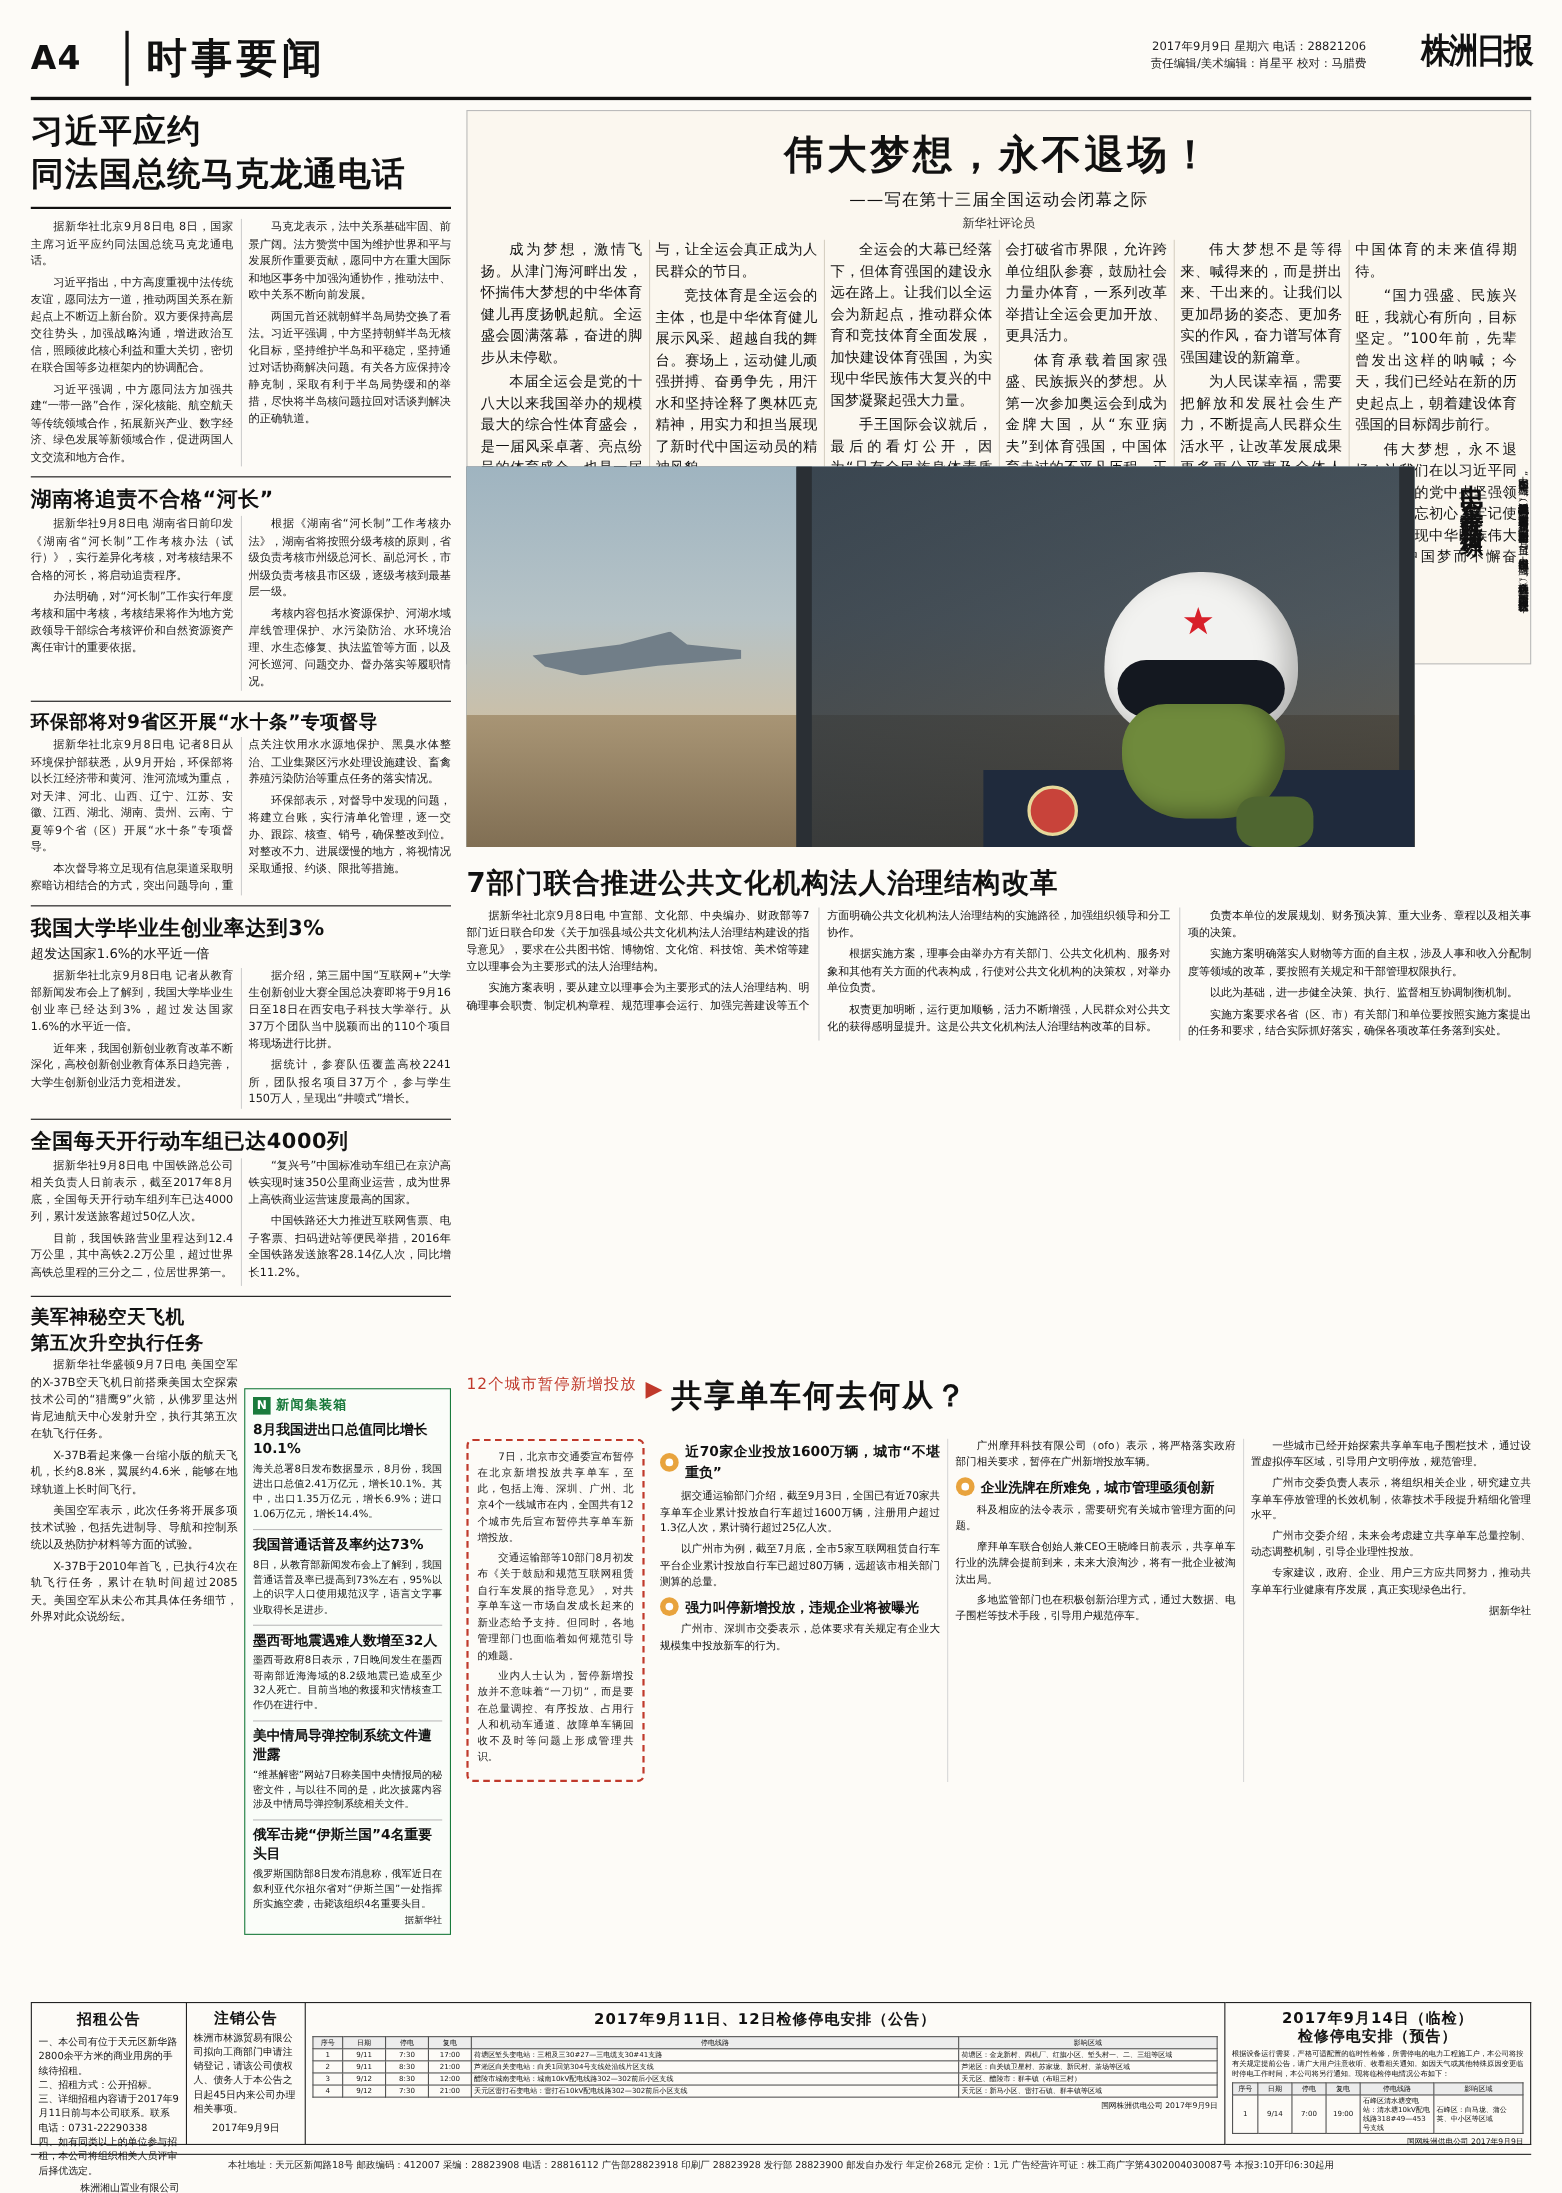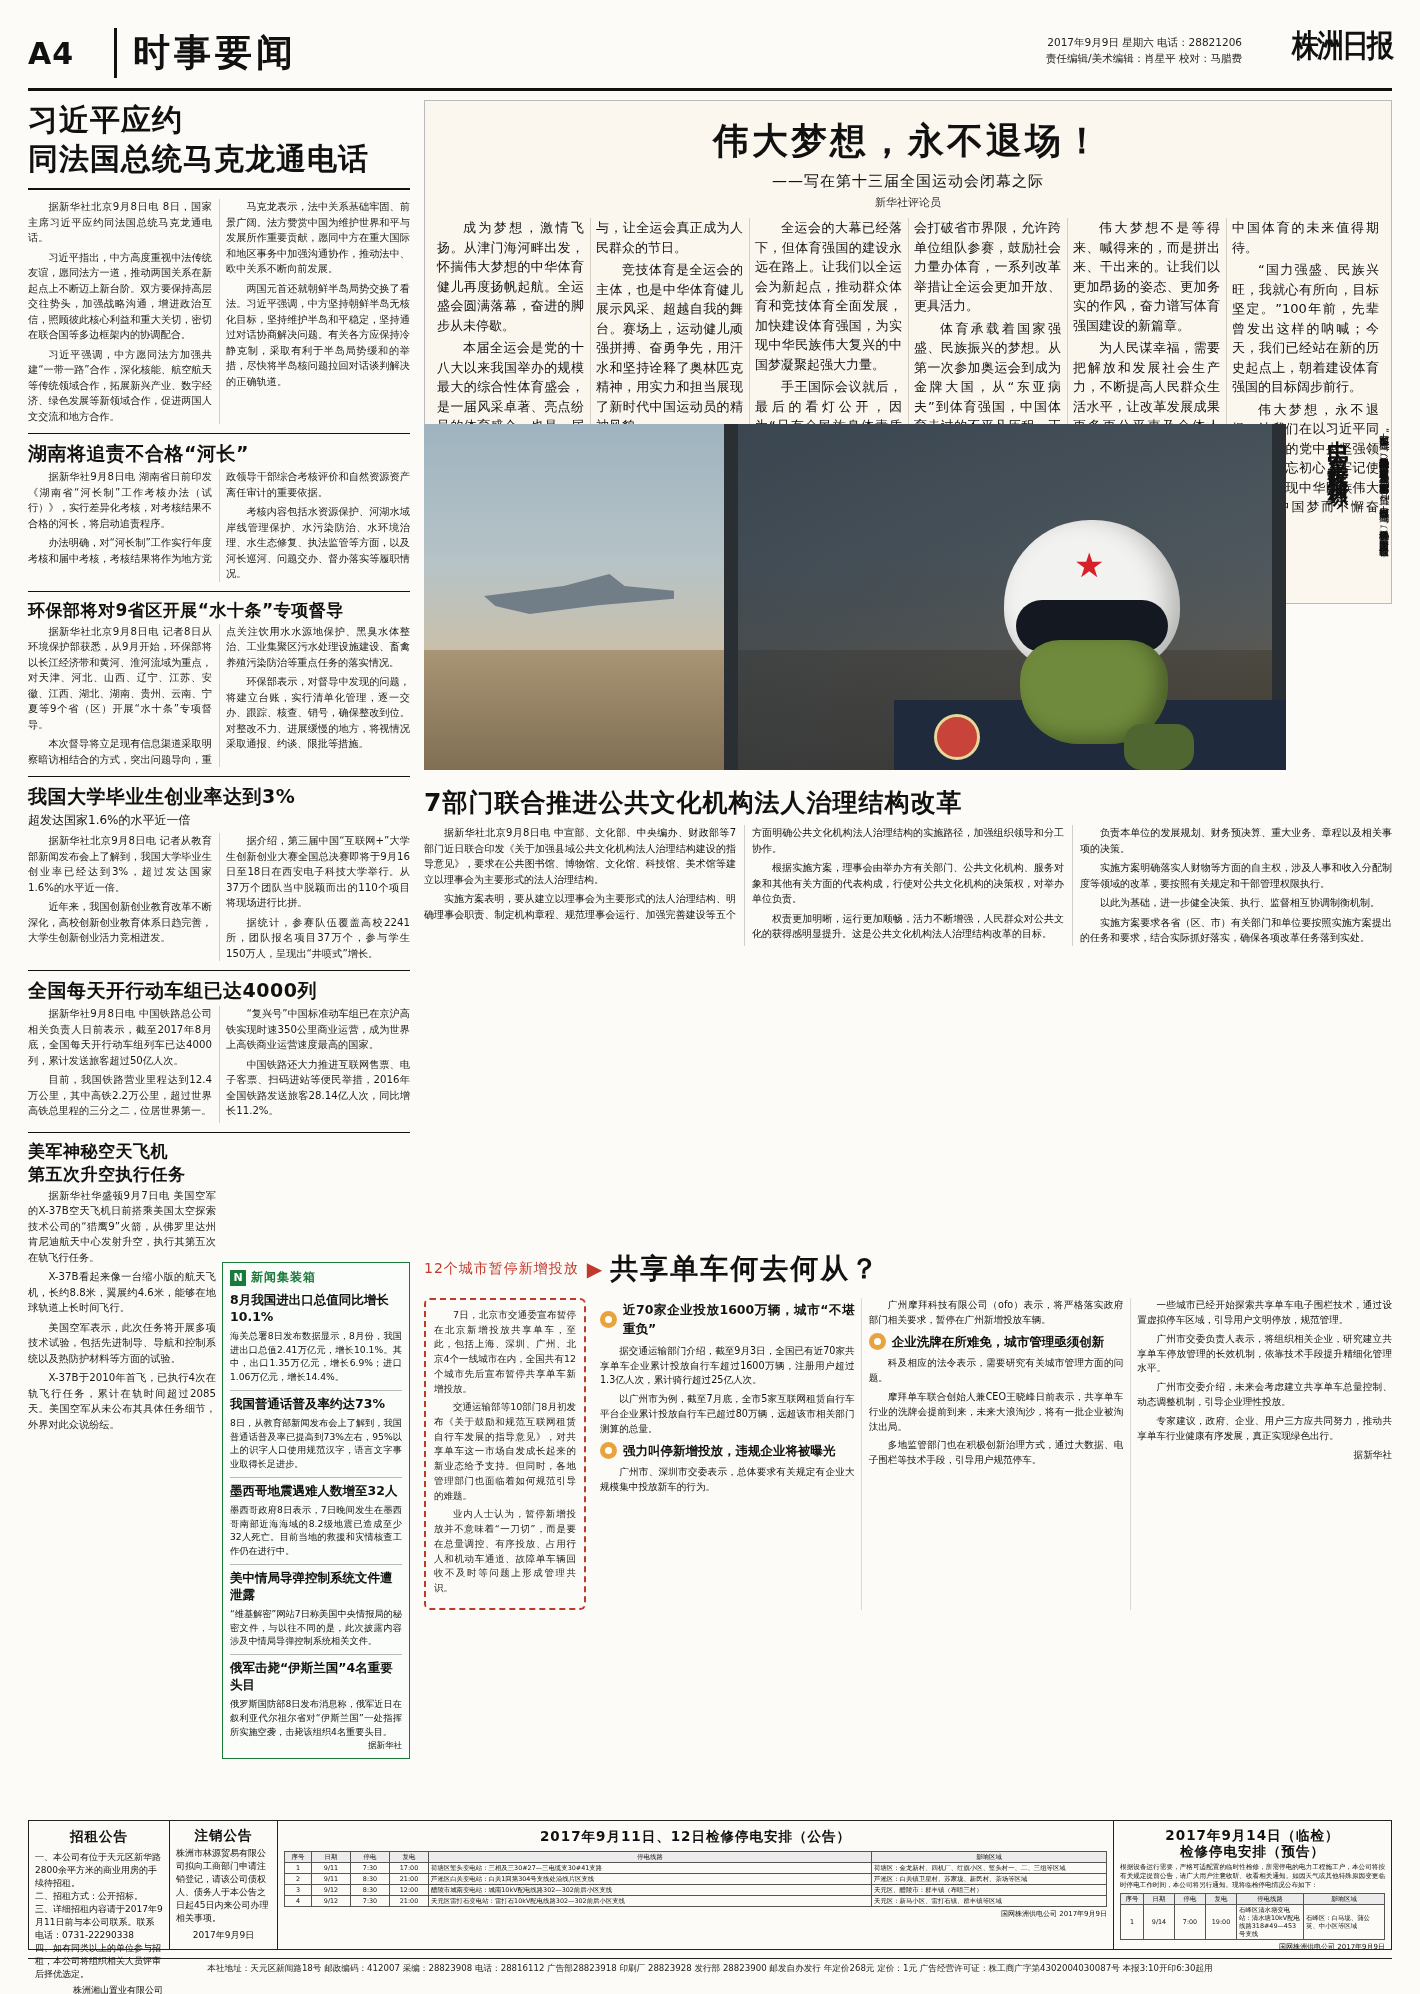--- a/index.html
+++ b/index.html
@@ -163,21 +163,21 @@
   .cols3 {
     column-count: 3; column-gap: 16px; column-rule: 1px solid #cfcfcf;
     font-size: 10px; line-height: 1.55; text-align: justify;
   }
   .cols3 p { margin: 0 0 4px; text-indent: 2em; }
   
   .bike {
     position: absolute; left: 424px; top: 1250px; width: 968px;
   }
   .bike-head {
-    display: flex; align-items: center; gap: 8px; margin-bottom: 10px;
+    display: flex; align-items: flex-start; gap: 8px; margin-bottom: 20px;
   }
   .bike-kicker { font-size: 14px; color: #c0392b; letter-spacing: 1px; }
   .bike-arrow { color: #c0392b; font-size: 20px; }
   .bike-title { font-size: 28px; font-weight: bold; letter-spacing: 2px; }
   .bike-body {
     display: flex; gap: 14px;
   }
   .dashed-box {
     width: 162px; border: 2px dashed #c0392b; border-radius: 6px;
     padding: 8px 8px; box-sizing: border-box;
@@ -279,20 +279,21 @@
       </div>
     </div>
 
     <div class="sep"></div>
 
     <div>
       <div class="sub-hl">湖南将追责不合格“河长”</div>
       <div class="body two-col">
         <p>据新华社9月8日电  湖南省日前印发《湖南省“河长制”工作考核办法（试行）》，实行差异化考核，对考核结果不合格的河长，将启动追责程序。</p>
         <p>办法明确，对“河长制”工作实行年度考核和届中考核，考核结果将作为地方党政领导干部综合考核评价和自然资源资产离任审计的重要依据。</p>
+        <p>根据《湖南省“河长制”工作考核办法》，湖南省将按照分级考核的原则，省级负责考核市州级总河长、副总河长，市州级负责考核县市区级，逐级考核到最基层一级。</p>
         <p>考核内容包括水资源保护、河湖水域岸线管理保护、水污染防治、水环境治理、水生态修复、执法监管等方面，以及河长巡河、问题交办、督办落实等履职情况。</p>
       </div>
     </div>
 
     <div class="sep"></div>
 
     <div>
       <div class="sub-hl small">环保部将对9省区开展“水十条”专项督导</div>
       <div class="body two-col">
         <p>据新华社北京9月8日电  记者8日从环境保护部获悉，从9月开始，环保部将以长江经济带和黄河、淮河流域为重点，对天津、河北、山西、辽宁、江苏、安徽、江西、湖北、湖南、贵州、云南、宁夏等9个省（区）开展“水十条”专项督导。</p>

